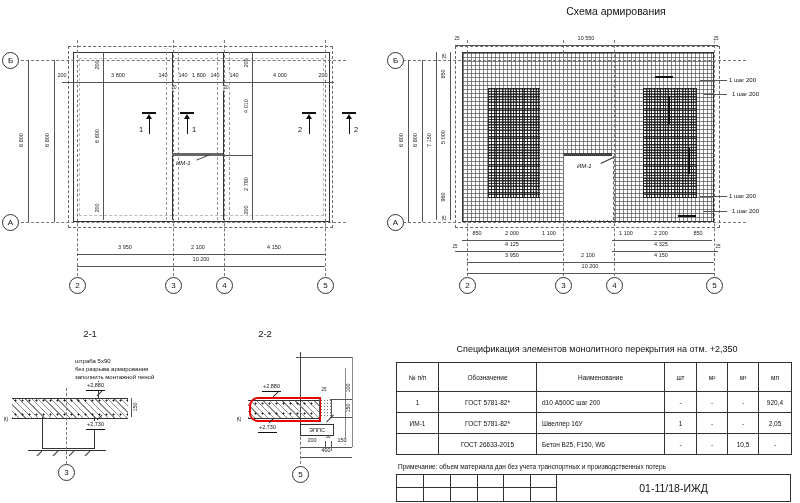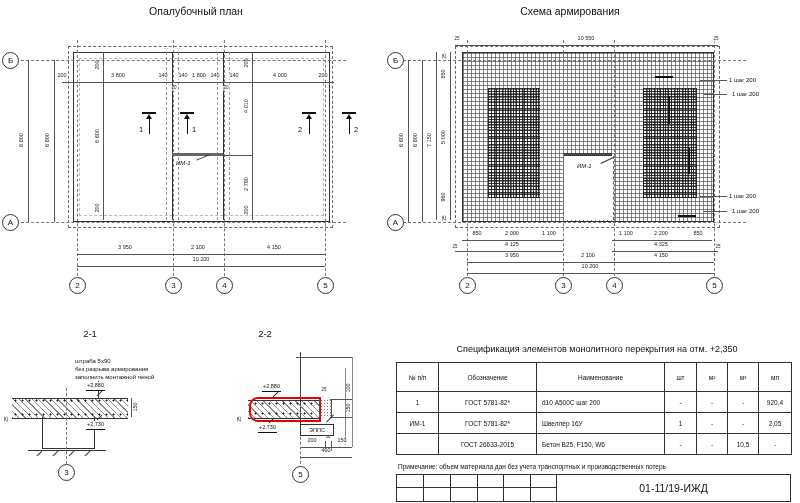--- a/index.html
+++ b/index.html
@@ -48,21 +48,20 @@
   .tblock .cellv{position:absolute;top:0;bottom:0;width:0;border-left:1px solid #333;}
   .tblock .cellh{position:absolute;left:0;width:159px;top:12px;height:0;border-top:1px solid #333;}
   .docnum{position:absolute;left:160px;top:0;width:233px;height:26px;display:flex;align-items:center;justify-content:center;font-size:10.5px;color:#111;}
   .note{position:absolute;font-size:6.5px;color:#111;white-space:nowrap;}
 </style>
 </head>
 <body>
 
 <div id="canvas">
 
-  <div class="title" style="left:116px;top:5px;width:160px;">Опалубочный план</div>
 
   <div class="rect-dash" style="left:68px;top:46px;width:263px;height:180px;"></div>
   <div class="rect-solid" style="left:73px;top:52px;width:255px;height:168px;"></div>
   <div class="rect-dash" style="left:79px;top:58px;width:243px;height:156px;border-color:#bbb;"></div>
 
   <div class="hd" style="left:16px;top:60px;width:330px;"></div>
   <div class="hd" style="left:16px;top:222px;width:330px;"></div>
   <div class="circ" style="left:2px;top:52px;">Б</div>
   <div class="circ" style="left:2px;top:214px;">А</div>
 
@@ -132,21 +131,21 @@
   <span class="cutnum" style="left:192px;top:125px;">1</span>
   <div class="cutbar" style="left:302px;top:112px;width:14px;"></div>
   <div class="cuttri" style="left:306px;top:114px;"></div>
   <div class="cutstem" style="left:308.5px;top:118px;height:16px;"></div>
   <span class="cutnum" style="left:298px;top:125px;">2</span>
   <div class="cutbar" style="left:342px;top:112px;width:14px;"></div>
   <div class="cuttri" style="left:346px;top:114px;"></div>
   <div class="cutstem" style="left:348.5px;top:118px;height:16px;"></div>
   <span class="cutnum" style="left:354px;top:125px;">2</span>
 
-  <div class="title" style="left:485px;top:5px;width:170px;">Схема армирования</div>
+  <div class="title" style="left:531px;top:5px;width:170px;">Схема армирования</div>
 
   <div class="rect-dash" style="left:455px;top:46px;width:263px;height:180px;"></div>
   <div class="rect-solid mesh" style="left:462px;top:52px;width:250px;height:168px;"></div>
   <div class="dark" style="left:488px;top:88px;width:52px;height:110px;"></div>
   <div class="dark" style="left:643px;top:88px;width:54px;height:110px;"></div>
   <div class="abs" style="left:563px;top:156px;width:49px;height:64px;background:#fff;border-left:1px dashed #666;border-right:1px dashed #666;"></div>
   <div class="abs" style="left:563px;top:153px;width:49px;height:2.5px;background:#444;"></div>
   <div class="abs" style="left:600px;top:160px;width:14px;height:1px;background:#333;transform:rotate(-25deg);"></div>
   <div class="lbl" style="left:576px;top:163px;font-style:italic;background:#fff;padding:0 1px;">ИМ-1</div>
 
@@ -337,16 +336,16 @@
   <div class="note" style="left:398px;top:463px;">Примечание: объем  материала дан без учета транспортных и производственных потерь</div>
 
   <div class="tblock">
     <div class="cellv" style="left:26px;"></div>
       <div class="cellv" style="left:53px;"></div>
     <div class="cellv" style="left:80px;"></div>
       <div class="cellv" style="left:106px;"></div>
     <div class="cellv" style="left:133px;"></div>
       <div class="cellv" style="left:159px;"></div>
     <div class="cellh"></div>
-    <div class="docnum">01-11/19-ИЖД</div>
+    <div class="docnum">01-11/18-ИЖД</div>
   </div>
 
 </div>
 
 </body></html>

